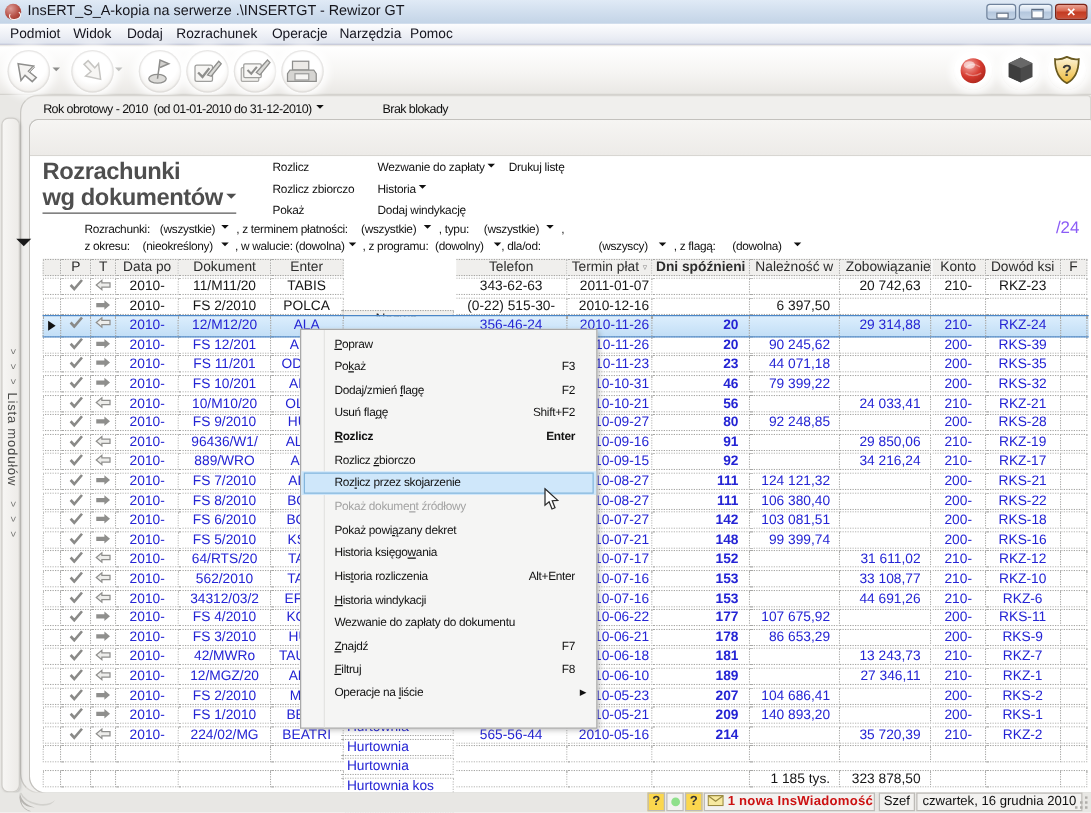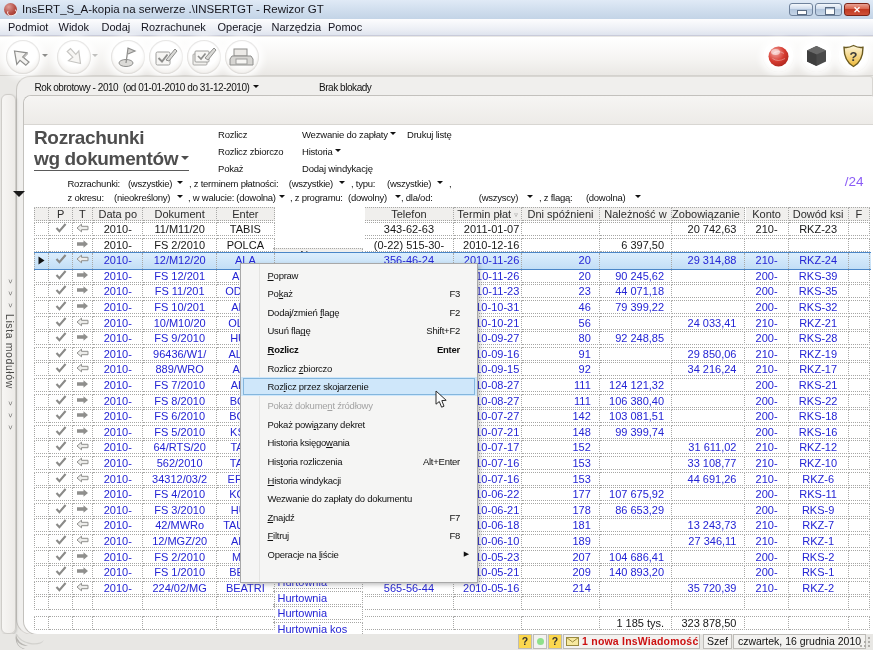--- a/index.html
+++ b/index.html
@@ -89,21 +89,21 @@
 .c11 { text-align:right; padding-right:8px; }
 .c0{left:0.0px;width:15.9px;}
 .c1{left:15.9px;width:23.5px;}
 .c2{left:39.4px;width:20.2px;}
 .c3{left:59.6px;width:50.3px;}
 .c4{left:109.9px;width:73.5px;}
 .c5{left:183.4px;width:57.9px;}
 .c6{left:239px;width:90.3px;margin-top:41px;}
 .c7{left:331.6px;width:88.7px;}
 .c8{left:420.3px;width:68.5px;}
-.c9{left:488.8px;width:77.5px;}
+.c9{left:488.8px;width:77.5px;font-weight:bold;}
 .c10{left:566.3px;width:72.3px;}
 .c11{left:638.6px;width:73.4px;}
 .c12{left:712.0px;width:43.2px;}
 .c13{left:755.2px;width:59.9px;}
 .c14{left:815.1px;width:21.4px;}
 .emptyrow { position:absolute; left:33.5px; width:837px; height:15.6px; }
 .sumrow { position:absolute; left:33.5px; top:615.5px; width:837px; height:15px; color:#161616; }
 
 .ctxmenu { position:absolute; left:240px; top:263px; width:238px; height:320px;
   background:#f5f5f4; border:1px solid #a8a8a8; box-shadow:2px 2px 4px rgba(90,90,90,.35);
@@ -192,21 +192,21 @@
             <stop offset="0" stop-color="#fdf6dc"></stop>
             <stop offset="1" stop-color="#edb836"></stop>
           </linearGradient>
         </defs>
         <path d="M15.5 4.5 C19 6.3 22.8 6.8 25 6.3 C25 15 23 21.5 15.5 25.5 C8 21.5 6 15 6 6.3 C8.2 6.8 12 6.3 15.5 4.5 Z" fill="url(#gg)" stroke="#6a5a20" stroke-width="1.4"></path>
         <text x="15.5" y="20" font-size="13" font-weight="bold" text-anchor="middle" fill="#3a3a38">?</text>
       </svg></div>
 </div>
 <div class="outerpanel"></div>
 <div class="toplink" style="left:34.5px; top:82px"><span class="lnk">Rok obrotowy - 2010&nbsp; (od 01-01-2010 do 31-12-2010)</span><span class="fcaret" style="margin-left:4px"></span></div>
-<div class="toplink" style="left:319px; top:82px"><span class="lnk">Brak blokady</span></div>
+<div class="toplink" style="left:306px; top:82px"><span class="lnk">Brak blokady</span></div>
 <div class="sidebar">
   <div class="sbchev" style="top:184px">&gt;</div>
   <div class="sbchev" style="top:196px">&gt;</div>
   <div class="sbchev" style="top:208px">&gt;</div>
   <div class="sbtext">Lista modułów</div>
   <div class="sbchev" style="top:306px">&gt;</div>
   <div class="sbchev" style="top:318px">&gt;</div>
   <div class="sbchev" style="top:330px">&gt;</div>
 </div>
 <div class="tabpage">
@@ -262,21 +262,21 @@
     <div class="c c1">P</div>
     <div class="c c2">T</div>
     <div class="c c3">Data po</div>
   <div class="c c4">Dokument</div>
     <div class="c c5">Enter</div>
     <div class="c c6" style="text-align:center;padding:0">Nazwa</div>
   <div class="c c7">Telefon</div>
     <div class="c c8" style="text-align:center;padding:0">Termin płat <span style="font-size:7px;color:#888;vertical-align:1px">▿</span></div>
   <div class="c c9" style="text-align:center;padding:0">Dni spóźnieni</div>
     <div class="c c10" style="text-align:center;padding:0">Należność w</div>
-  <div class="c c11" style="text-align:left;padding:0">Zobowiązanie</div>
+  <div class="c c11" style="text-align:right;padding:0">Zobowiązanie</div>
     <div class="c c12">Konto</div>
   <div class="c c13">Dowód ksi</div>
     <div class="c c14">F</div>
 </div>
 <div class="trow black" style="top:222.0px">
     <div class="c c0"></div>
     <div class="c c1"><svg width="12" height="10" viewBox="0 0 12 10">
         <path d="M1.5 5.0 L4.4 8.2 L10.6 1.0" stroke="#8a8a88" stroke-width="2.1" fill="none"></path>
       </svg></div>
     <div class="c c2"><svg width="13" height="10" viewBox="0 0 13 10">

